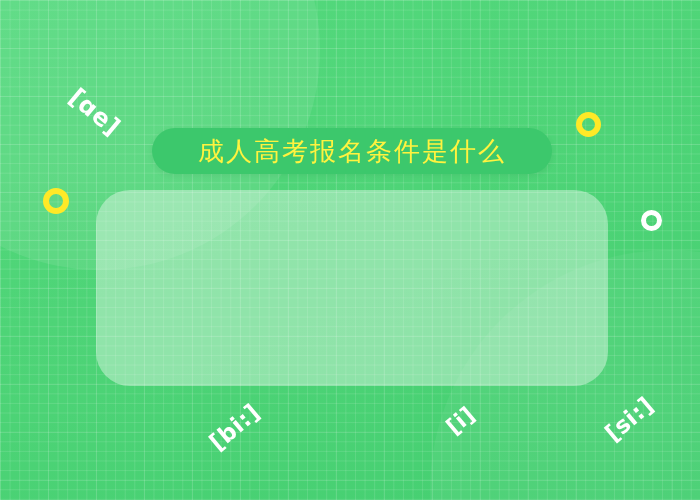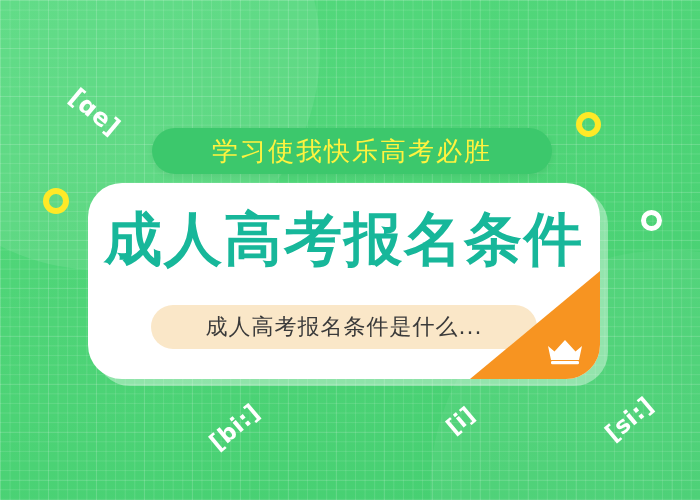--- a/index.html
+++ b/index.html
@@ -194,36 +194,18 @@
   <div class="ring ring-y1"></div>
   <div class="ring ring-y2"></div>
   <div class="ring ring-w1"></div>
 
   <div class="phon phon-1">[ɑe]</div>
   <div class="phon phon-2">[bi:]</div>
   <div class="phon phon-3">[i]</div>
   <div class="phon phon-4">[si:]</div>
 
   <div class="banner">
-    <span class="banner-text">学习使我快乐高考必胜</span>
+    <span class="banner-text">成人高考报名条件是什么</span>
   </div>
 
   <div class="card-shadow"></div>
-  <div class="card">
-
-    <div class="card-title">成人高考报名条件</div>
-
-    <div class="subtitle-pill">
-      <span class="subtitle-text">成人高考报名条件是什么...</span>
-    </div>
-
-    <div class="corner-ribbon"></div>
-
-    <div class="crown-icon">
-      <svg viewBox="0 0 38 28" width="38" height="28" aria-hidden="true">
-        <path d="M2 9 L8.5 14.5 L19 3 L29.5 14.5 L36 9 L33 23 L5 23 Z" fill="#ffffff"></path>
-        <rect x="5" y="24" width="28" height="3.2" rx="1.2" fill="#ffffff"></rect>
-      </svg>
-    </div>
-
-  </div>
 
 </div>
 
 </body></html>

